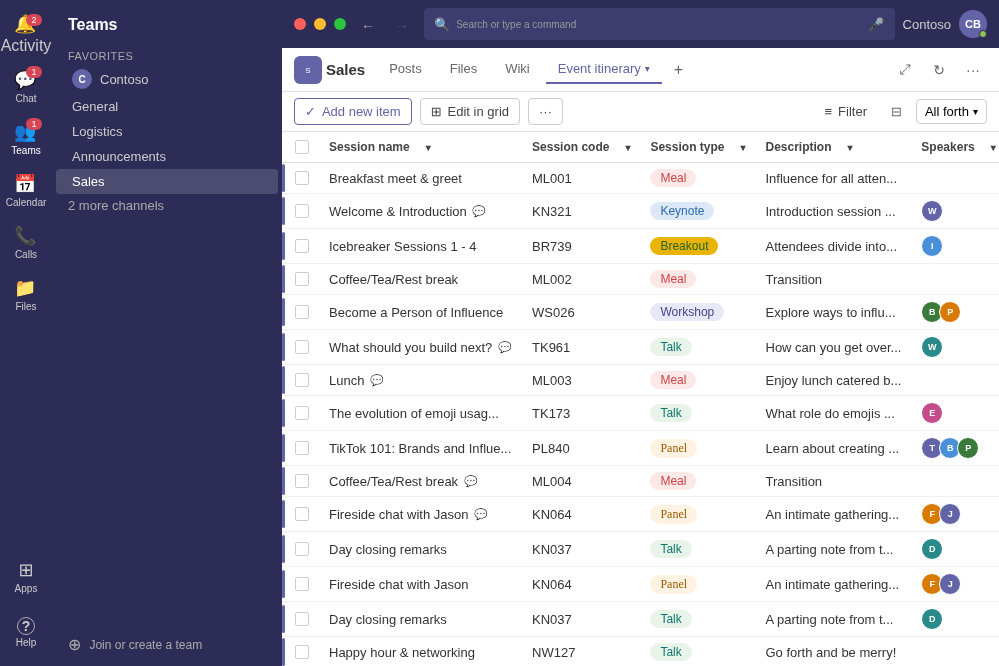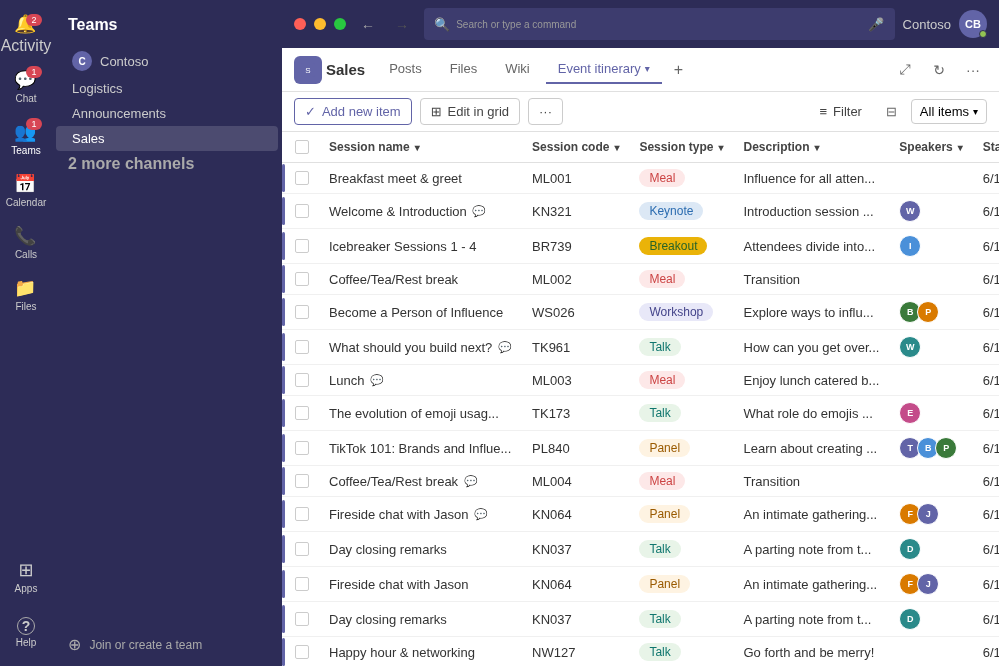--- a/index.html
+++ b/index.html
@@ -90,21 +90,21 @@
     .channel-item.active { background: rgba(255,255,255,0.15); color: #fff; }
     .channel-avatar {
       width: 20px; height: 20px;
       border-radius: 50%;
       background: #6264a7;
       display: flex; align-items: center; justify-content: center;
       font-size: 10px; color: #fff; font-weight: 600;
       flex-shrink: 0;
     }
     .channel-avatar.contoso { background: #6264a7; }
-    .more-channels { font-size: 16px; color: #aaa; padding: 4px 16px; cursor: pointer; font-weight: bold; }
+    .more-channels { font-size: 13px; color: #aaa; padding: 4px 16px; cursor: pointer; }
     .join-team {
       margin-top: auto;
       padding: 12px 16px;
       display: flex;
       align-items: center;
       gap: 8px;
       color: #aaa;
       font-size: 12px;
       cursor: pointer;
     }
@@ -287,21 +287,21 @@
       border-bottom: 1px solid #e0e0e0;
       padding: 8px 10px;
       text-align: left;
       font-size: 12px;
       font-weight: 600;
       color: #444;
       white-space: nowrap;
       z-index: 1;
     }
     .table thead th .col-header {
-      display: flex; align-items: center; gap: 5px; cursor: pointer; text-align: right;
+      display: flex; align-items: center; gap: 16px; cursor: pointer; text-align: right;
     }
     .table tbody tr {
       border-bottom: 1px solid #f0f0f0;
       cursor: pointer;
     }
     .table tbody td {
       padding: 6px 10px;
       font-size: 13px;
       color: #333;
       white-space: nowrap;
@@ -329,21 +329,21 @@
       padding: 2px 10px;
       border-radius: 10px;
       font-size: 12px;
       font-weight: 500;
     }
     .badge-meal { background: #fde8e8; color: #c44; }
     .badge-keynote { background: #dce8f5; color: #2b6cb0; }
     .badge-breakout { background: #eab308; color: #276327; }
     .badge-workshop { background: #e8e8f8; color: #44448a; }
     .badge-talk { background: #e8f4e8; color: #0f766e; }
-    .badge-panel { background: #fef3e2; color: #9a5a00; }
+    .badge-panel { background: #fef3e2; color: #9a5a00; font-family: Liberation Serif, serif; }
     .desc-cell { color: #555; font-size: 12px; max-width: 160px; overflow: hidden; text-overflow: ellipsis; }
     .speakers-cell { display: flex; align-items: center; gap: -2px; }
     .speaker-avatar {
       width: 22px; height: 22px;
       border-radius: 50%;
       background: #6264a7;
       border: 1px solid #fff;
       margin-left: -4px;
       display: flex; align-items: center; justify-content: center;
       font-size: 9px; color: #fff; font-weight: 600;
@@ -402,23 +402,27 @@
     </div>
     <div class="sidebar-item">
       <span class="icon" style="font-size:14px;font-weight:bold;border:1px solid #aaa;border-radius:50%;width:18px;height:18px;display:flex;align-items:center;justify-content:center;">?</span>
       <span style="font-size:10px">Help</span>
     </div>
   </div>
 </div>
 
 <div class="channel-list">
   <div class="channel-list-title">Teams</div>
+  <div class="channel-section-label">Favorites</div>
   <div class="channel-item">
     <div class="channel-avatar contoso">C</div>
     <span>Contoso</span>
+  </div>
+  <div class="channel-item">
+    <span>General</span>
   </div>
   <div class="channel-item">
     <span>Logistics</span>
   </div>
   <div class="channel-item">
     <span>Announcements</span>
   </div>
   <div class="channel-item active">
     <span>Sales</span>
   </div>
@@ -497,21 +501,21 @@
       <span>···</span>
     </div>
     <div class="filter-btn">
       <span>≡</span>
       <span>Filter</span>
     </div>
     <div class="view-toggle">
       <div class="view-btn">⊟</div>
     </div>
     <div class="all-items-select">
-      <span>All items</span>
+      <span>All forth</span>
       <span style="font-size:10px;">▾</span>
     </div>
   </div>
 
   <div class="table-container">
     <table class="table">
       <thead>
         <tr>
           <th style="width:4px;padding:0;"></th>
           <th class="checkbox-cell">

